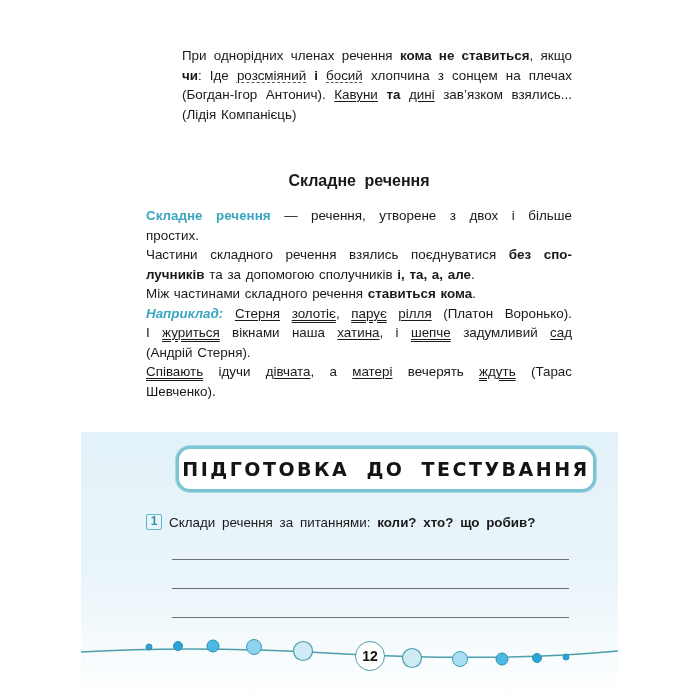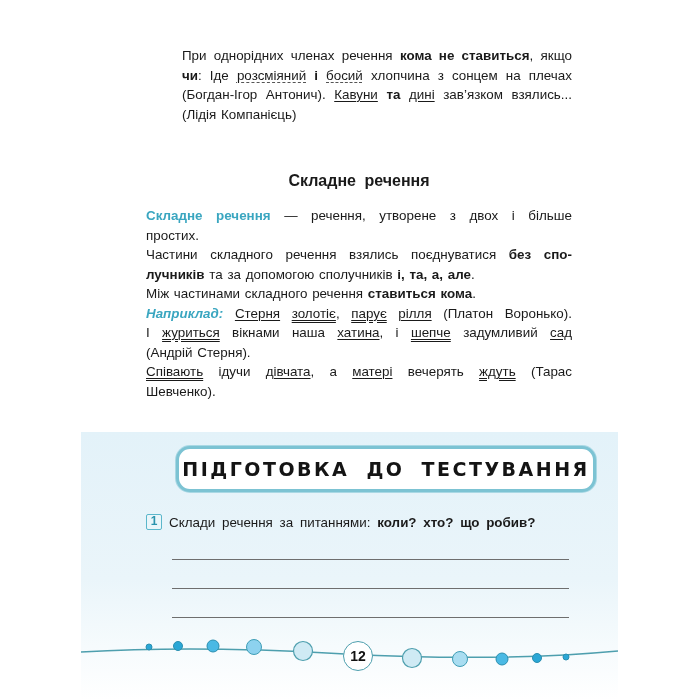--- a/index.html
+++ b/index.html
@@ -102,21 +102,21 @@
       position: absolute;
       left: 172px;
       width: 397px;
       height: 0;
       border-top: 1.5px solid #6e6e6e;
     }
 
     .timeline { position: absolute; left: 0; top: 600px; width: 700px; height: 80px; }
     .page-num {
       position: absolute;
-      left: 343px;
+      left: 355px;
       top: 641px;
       width: 30px;
       height: 30px;
       border-radius: 50%;
       border: 1.5px solid #4e9fae;
       background: #ffffff;
       display: flex;
       align-items: center;
       justify-content: center;
       font-weight: bold;

